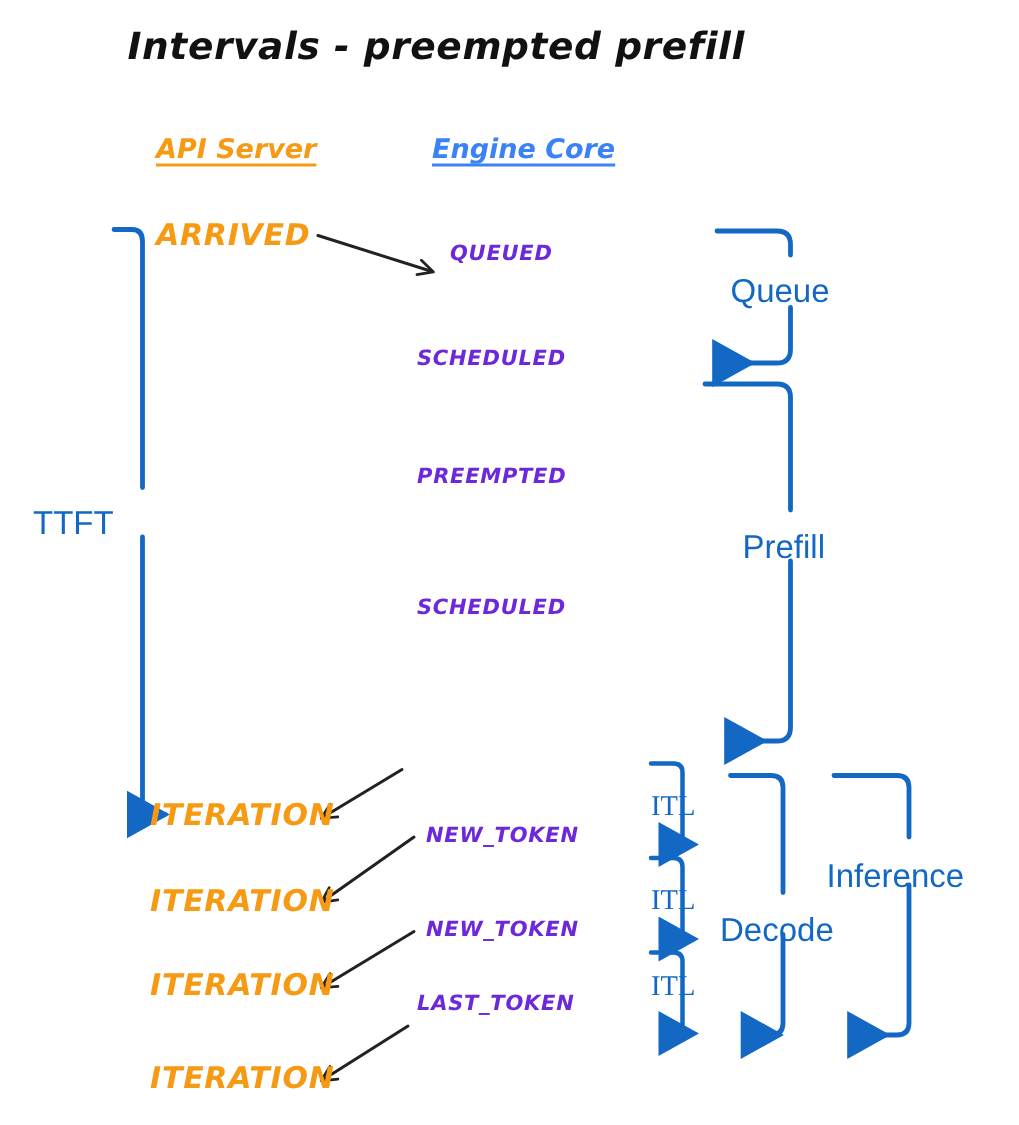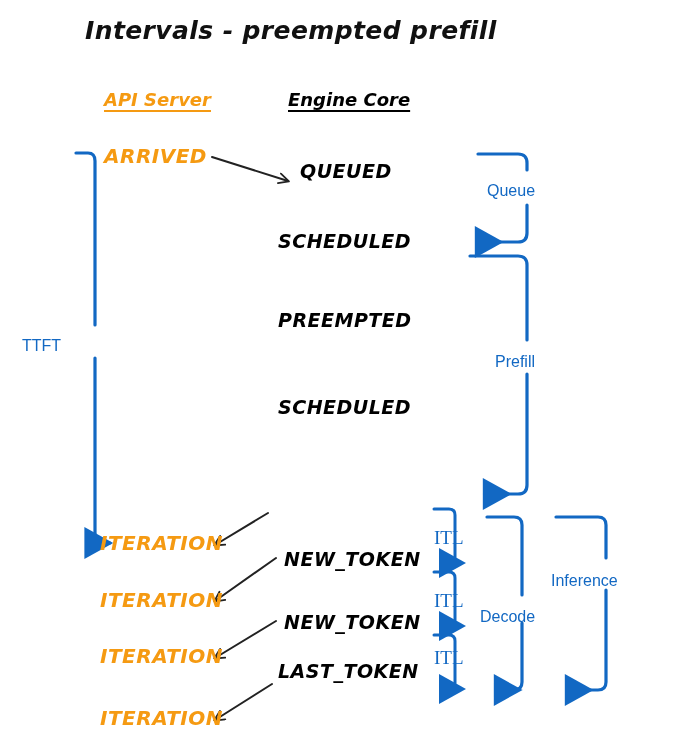--- a/index.html
+++ b/index.html
@@ -47,33 +47,33 @@
   .hdr {
     font-family: "DejaVu Sans", sans-serif;
     font-style: italic;
     font-weight: 700;
     font-size: 18px;
     text-decoration: underline;
     text-underline-offset: 4px;
     text-decoration-thickness: 2px;
   }
   .hdr-api { color: #f59a12; }
-  .hdr-engine { color: #000000; }
+  .hdr-engine { color: #3b82f6; }
   .state-orange {
     color: #f59a12;
     font-size: 20px;
   }
   .state-red {
-    color: #000000;
-    font-size: 19px;
+    color: #6d28d9;
+    font-size: 14px;
   }
   .blue-label {
     font-family: "Liberation Sans", sans-serif;
     color: #1268c3;
-    font-size: 16px;
+    font-size: 22px;
     font-weight: 400;
   }
   .blue-label.small {
     font-size: 19px;
     font-family: Liberation Serif, serif;
   }
 </style>
 </head>
 <body>
 

